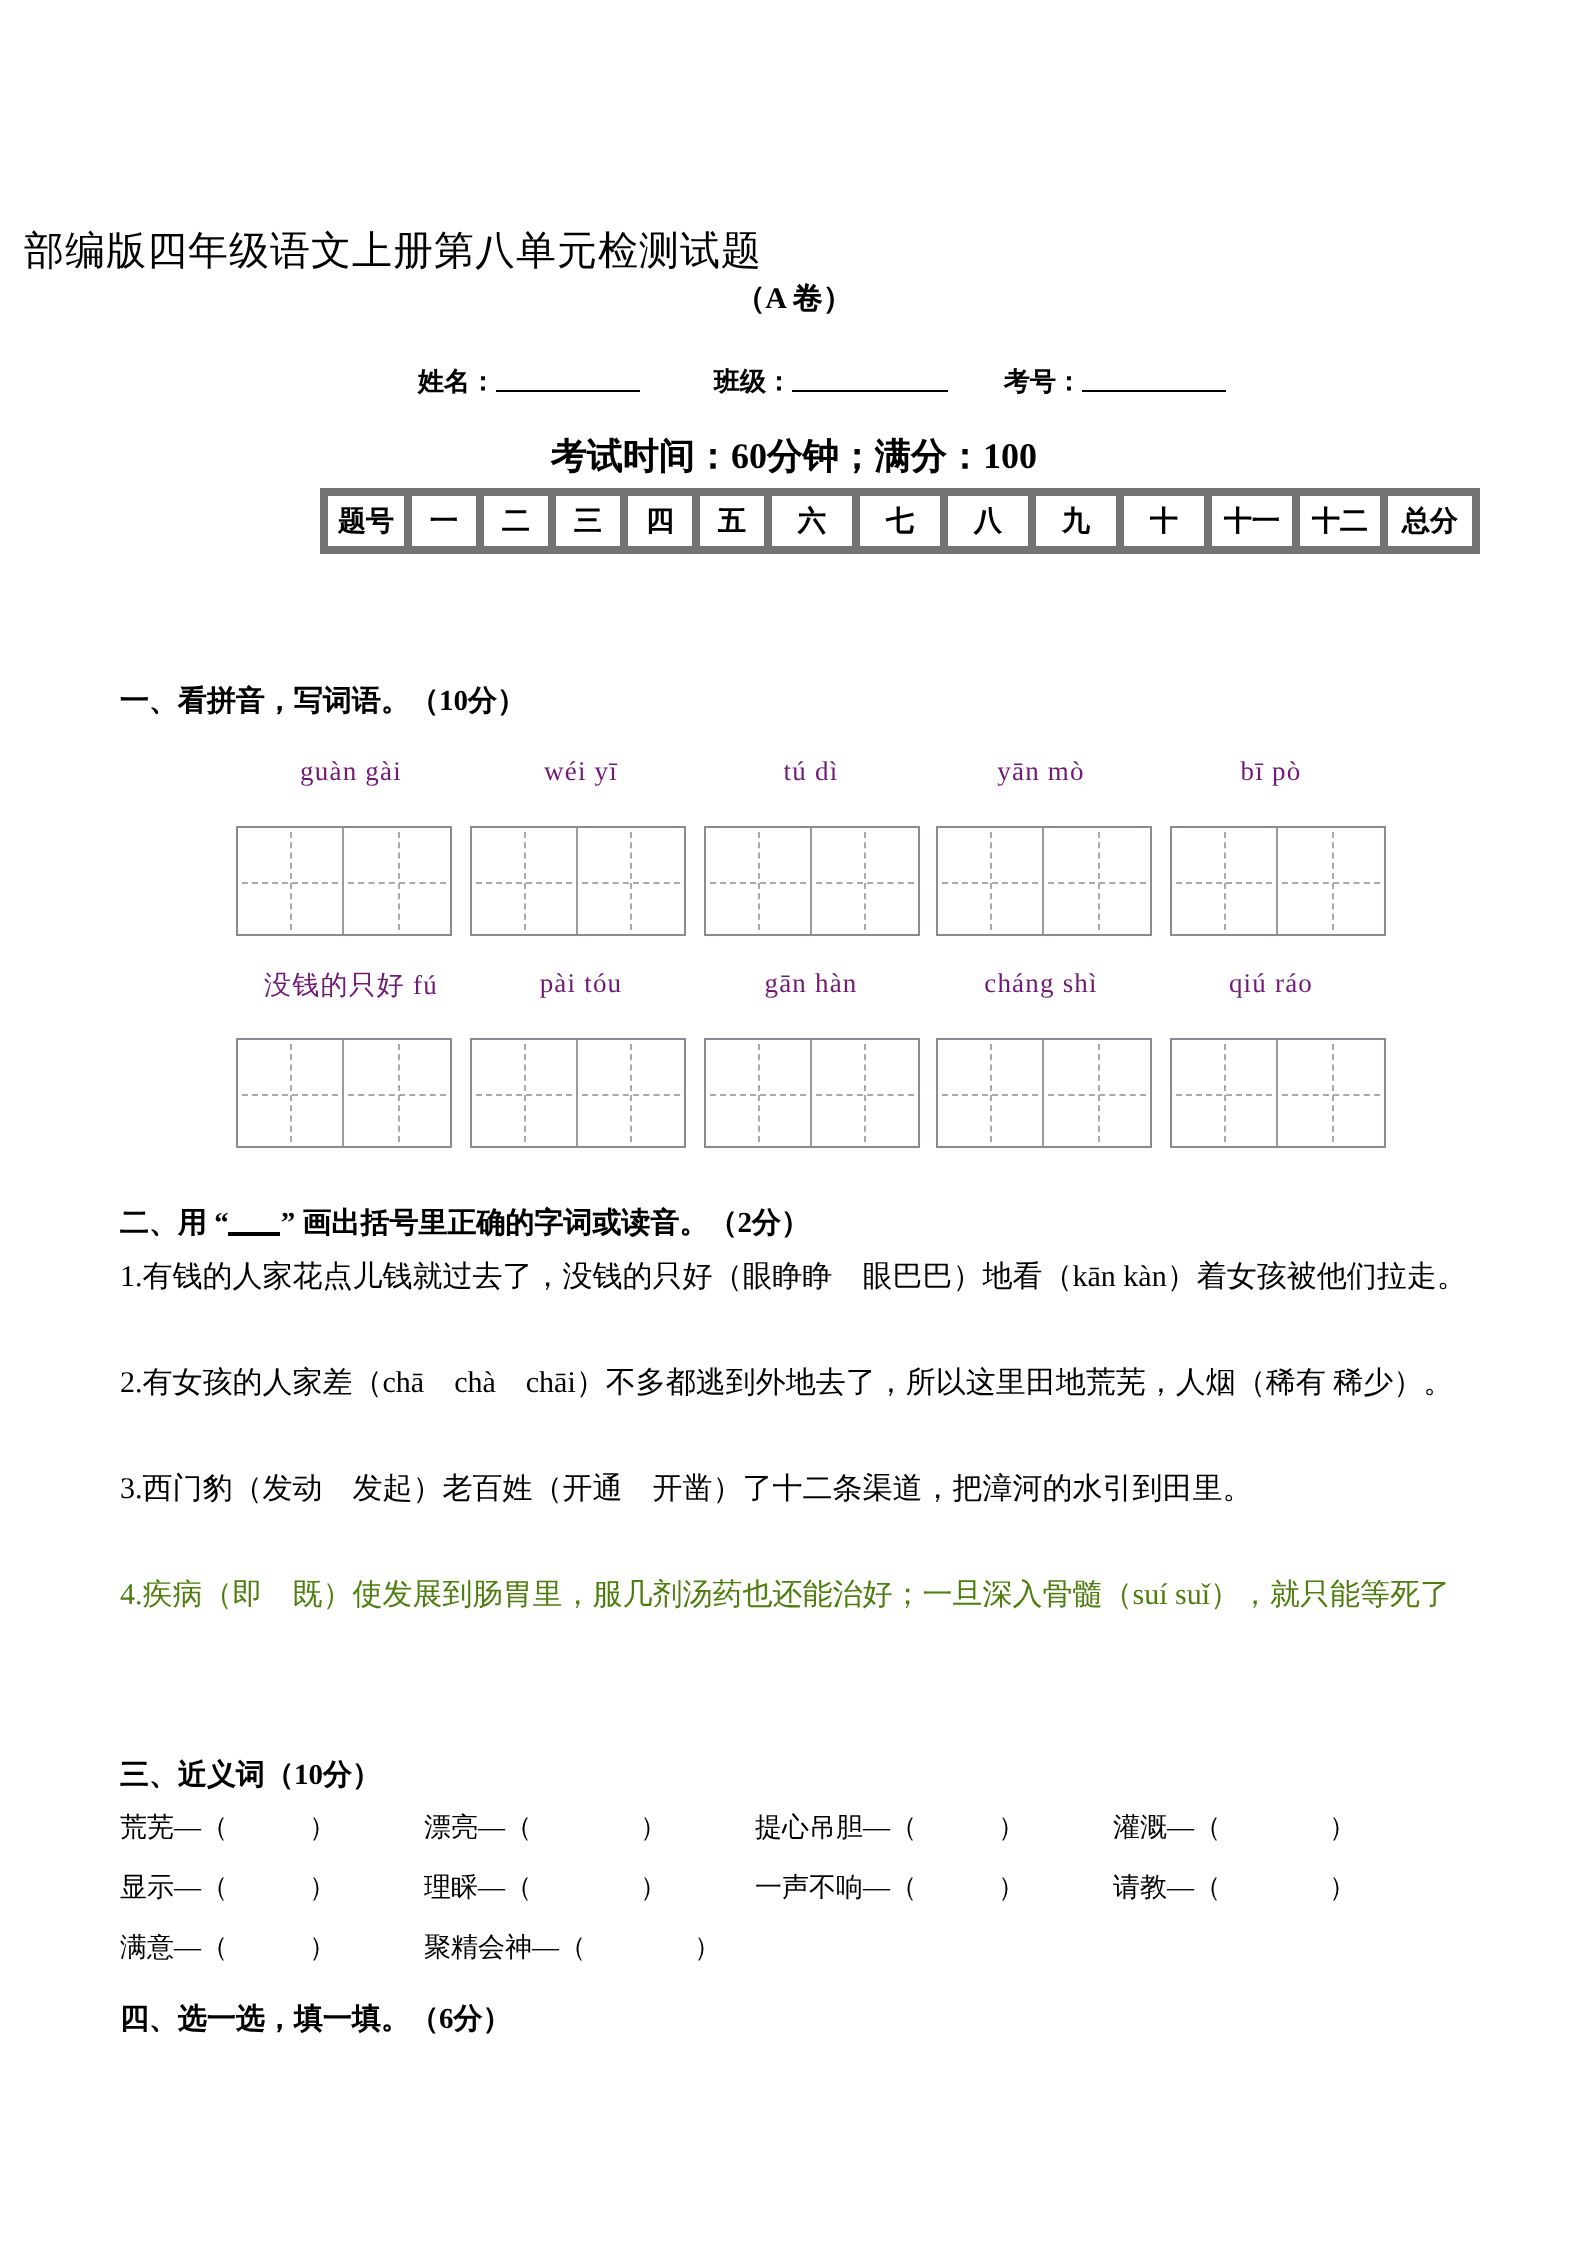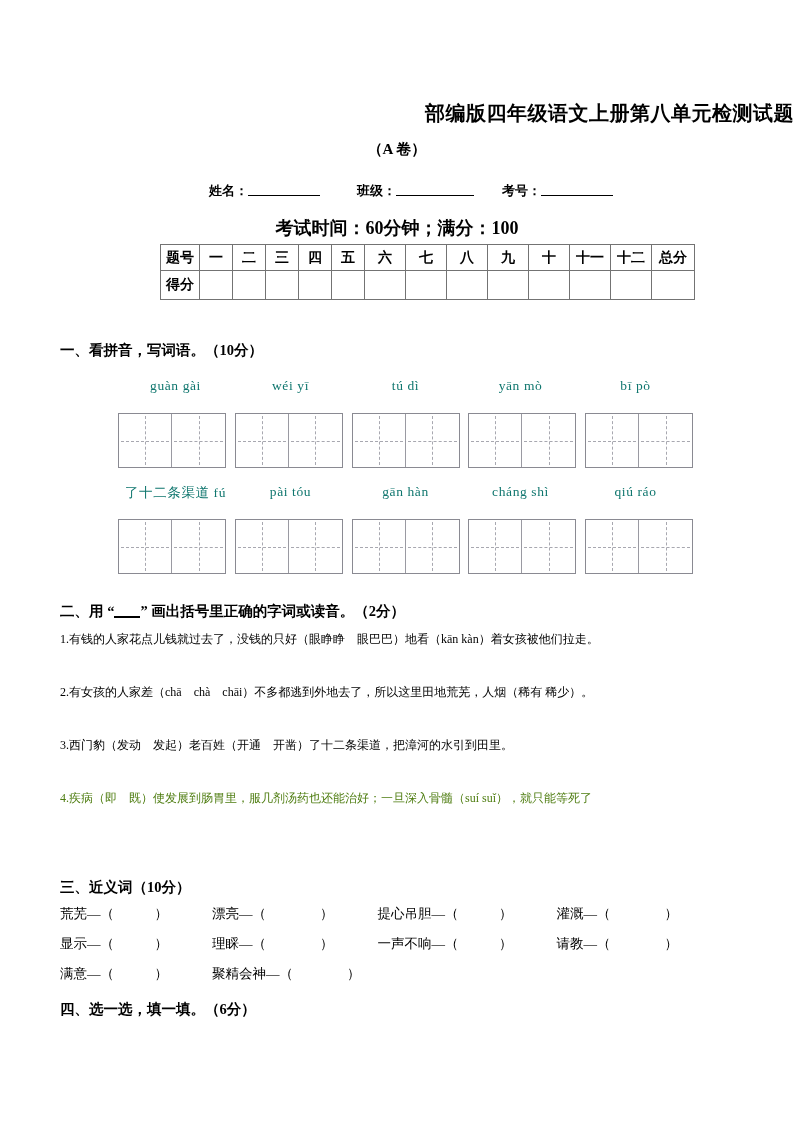--- a/index.html
+++ b/index.html
@@ -18,25 +18,25 @@
   .page {
     position: absolute;
     left: 0; top: 0;
     width: 794px;
     height: 1123px;
     padding: 0;
   }
 
   
   .doc-title {
-    text-align: right;
+    text-align: left;
     font-size: 20px;
-    font-weight: bold;
+    font-weight: normal;
     letter-spacing: 0.5px;
-    margin: 0;
+    margin: 12px;
     position: absolute;
     top: 100px;
     left: 0; right: 0;
   }
   .doc-subtitle {
     text-align: center;
     font-size: 15px;
     font-weight: bold;
     position: absolute;
     top: 140px;
@@ -81,21 +81,21 @@
     top: 244px;
     left: 160px;
     width: 480px;
   }
   table.score-table {
     border-collapse: collapse;
     width: 480px;
     table-layout: fixed;
   }
   table.score-table td {
-    border: 1px solid #737373;
+    border: 4px solid #737373;
     height: 25px;
     text-align: center;
     vertical-align: middle;
     font-size: 14px;
     font-weight: bold;
     padding: 0;
   }
   table.score-table td.hdr-label { width: 38px; }
   table.score-table td.num-cell  { width: 32px; }
   table.score-table td.wide-cell { width: 40px; }
@@ -119,21 +119,21 @@
   }
 
   
   .pinyin-row {
     position: absolute;
     left: 118px;
     width: 576px;
     display: flex;
     font-size: 13.5px;
     font-family: "Liberation Serif", "DejaVu Serif", serif;
-    color: #0f766e;
+    color: #701a75;
   }
   .pinyin-row .py {
     width: 115px;
     text-align: center;
     letter-spacing: 0.6px;
   }
 
   
   .grid-row {
     position: absolute;
@@ -171,21 +171,21 @@
     left: 2px; right: 2px;
     border-top: 1px dashed #a8a8b0;
   }
   .grid-group-gap { width: 10px; }
 
   
   .q-text {
     position: absolute;
     left: 60px;
     width: 676px;
-    font-size: 12px;
+    font-size: 15px;
     line-height: 26px;
     text-align: justify;
   }
   .q-text.gray { color: #4d7c0f; }
 
   
   .syn-row {
     position: absolute;
     left: 60px;
     width: 676px;
@@ -222,36 +222,20 @@
         <td class="num-cell">五</td>
         <td class="wide-cell">六</td>
         <td class="wide-cell">七</td>
         <td class="wide-cell">八</td>
         <td class="wide-cell">九</td>
         <td class="wide-cell">十</td>
         <td class="wide-cell">十一</td>
         <td class="wide-cell">十二</td>
         <td class="total-cell">总分</td>
       </tr>
-      <tr class="blank-row">
-        <td class="hdr-label">得分</td>
-        <td class="num-cell"></td>
-        <td class="num-cell"></td>
-        <td class="num-cell"></td>
-        <td class="num-cell"></td>
-        <td class="num-cell"></td>
-        <td class="wide-cell"></td>
-        <td class="wide-cell"></td>
-        <td class="wide-cell"></td>
-        <td class="wide-cell"></td>
-        <td class="wide-cell"></td>
-        <td class="wide-cell"></td>
-        <td class="wide-cell"></td>
-        <td class="total-cell"></td>
-      </tr>
     </tbody>
       </table>
   </div>
 
   <div class="sec-head" style="top:341px;">
     <span>一、看拼音，写词语。</span><span>（10分）</span>
   </div>
 
   <div class="pinyin-row" style="top:378px;">
     <span class="py">guàn gài</span>
@@ -282,21 +266,21 @@
         <div class="grid-cell"></div>
       </div>
     <div class="grid-group-gap"></div>
     <div class="grid-group">
         <div class="grid-cell"></div>
         <div class="grid-cell"></div>
       </div>
   </div>
 
   <div class="pinyin-row" style="top:484px;">
-    <span class="py">了十二条渠道 fú</span>
+    <span class="py">没钱的只好 fú</span>
     <span class="py">pài tóu</span>
     <span class="py">gān hàn</span>
     <span class="py">cháng shì</span>
     <span class="py">qiú ráo</span>
   </div>
 
   <div class="grid-row" style="top:519px;">
     <div class="grid-group">
         <div class="grid-cell"></div>
         <div class="grid-cell"></div>

